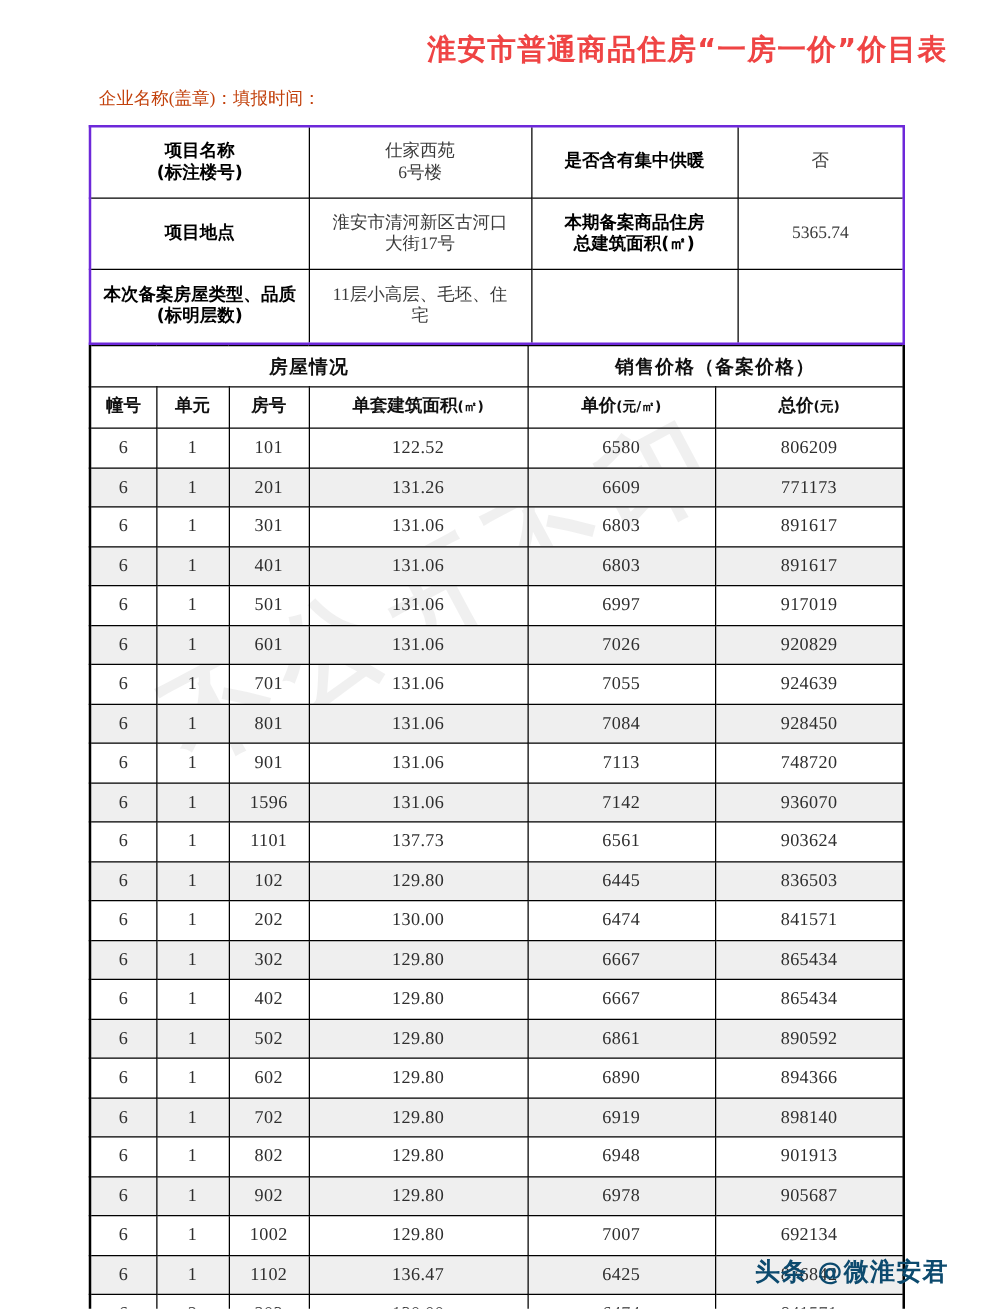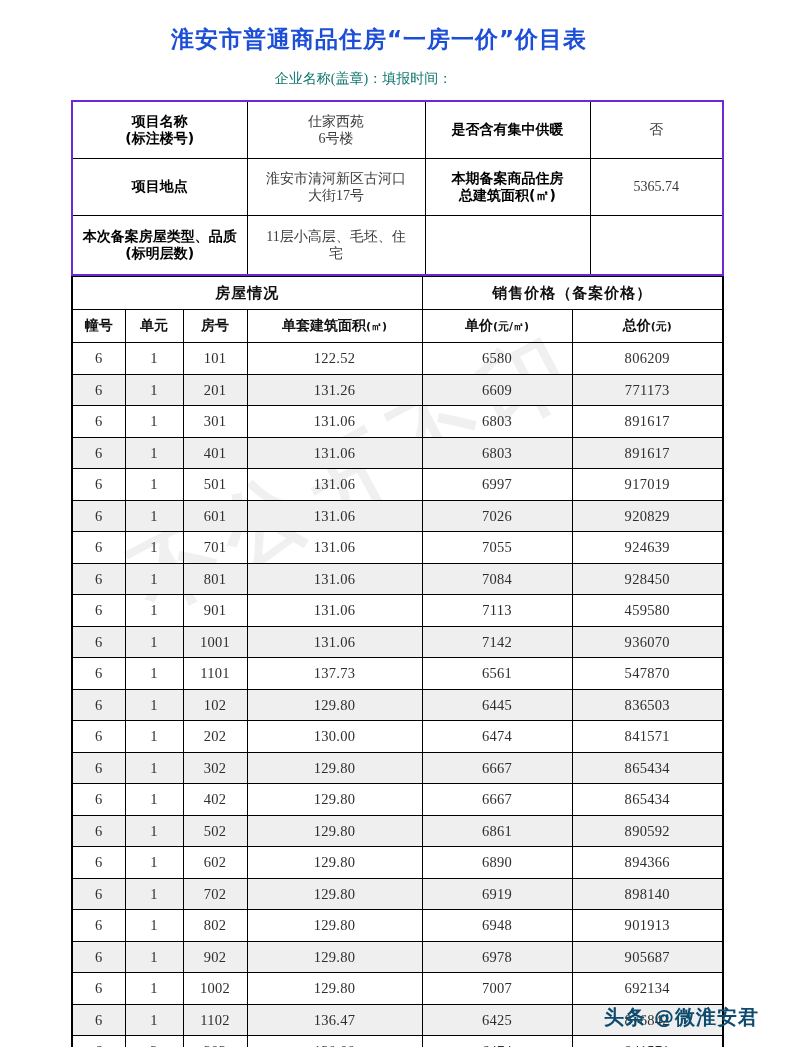--- a/index.html
+++ b/index.html
@@ -15,38 +15,38 @@
     color: #111111;
     overflow: hidden;
   }
 
   
   .doc-title {
     position: absolute;
     top: 24px;
     left: 0;
     width: 758px;
-    text-align: center;
+    text-align: right;
     font-family: "DejaVu Sans", "Liberation Sans", sans-serif;
     font-weight: bold;
     font-size: 23px;
     letter-spacing: 1px;
-    color: #1d4ed8;
+    color: #ef4444;
   }
 
   
   .header-line {
     position: absolute;
     top: 70px;
-    left: 54px;
+    left: 71px;
     width: 651px;
     display: flex;
-    justify-content: center;
+    justify-content: flex-start;
     font-size: 14px;
-    color: #0f766e;
+    color: #c2410c;
   }
   .header-line .hl-left { padding-left: 8px; }
   .header-line .hl-right { padding-right: 40px; }
 
   
   .watermark {
     position: absolute;
     left: 150px;
     top: 430px;
     width: 420px;
@@ -292,37 +292,37 @@
           <td class="cell">131.06</td>
           <td class="cell">7084</td>
           <td class="cell">928450</td>
         </tr>
         <tr>
           <td class="cell">6</td>
           <td class="cell">1</td>
           <td class="cell">901</td>
           <td class="cell">131.06</td>
           <td class="cell">7113</td>
-          <td class="cell">459580</td>
-        </tr>
-        <tr class="alt">
-          <td class="cell">6</td>
-          <td class="cell">1</td>
-          <td class="cell">1001</td>
+          <td class="cell">748720</td>
+        </tr>
+        <tr class="alt">
+          <td class="cell">6</td>
+          <td class="cell">1</td>
+          <td class="cell">1596</td>
           <td class="cell">131.06</td>
           <td class="cell">7142</td>
           <td class="cell">936070</td>
         </tr>
         <tr>
           <td class="cell">6</td>
           <td class="cell">1</td>
           <td class="cell">1101</td>
           <td class="cell">137.73</td>
           <td class="cell">6561</td>
-          <td class="cell">547870</td>
+          <td class="cell">903624</td>
         </tr>
         <tr class="alt">
           <td class="cell">6</td>
           <td class="cell">1</td>
           <td class="cell">102</td>
           <td class="cell">129.80</td>
           <td class="cell">6445</td>
           <td class="cell">836503</td>
         </tr>
         <tr>

